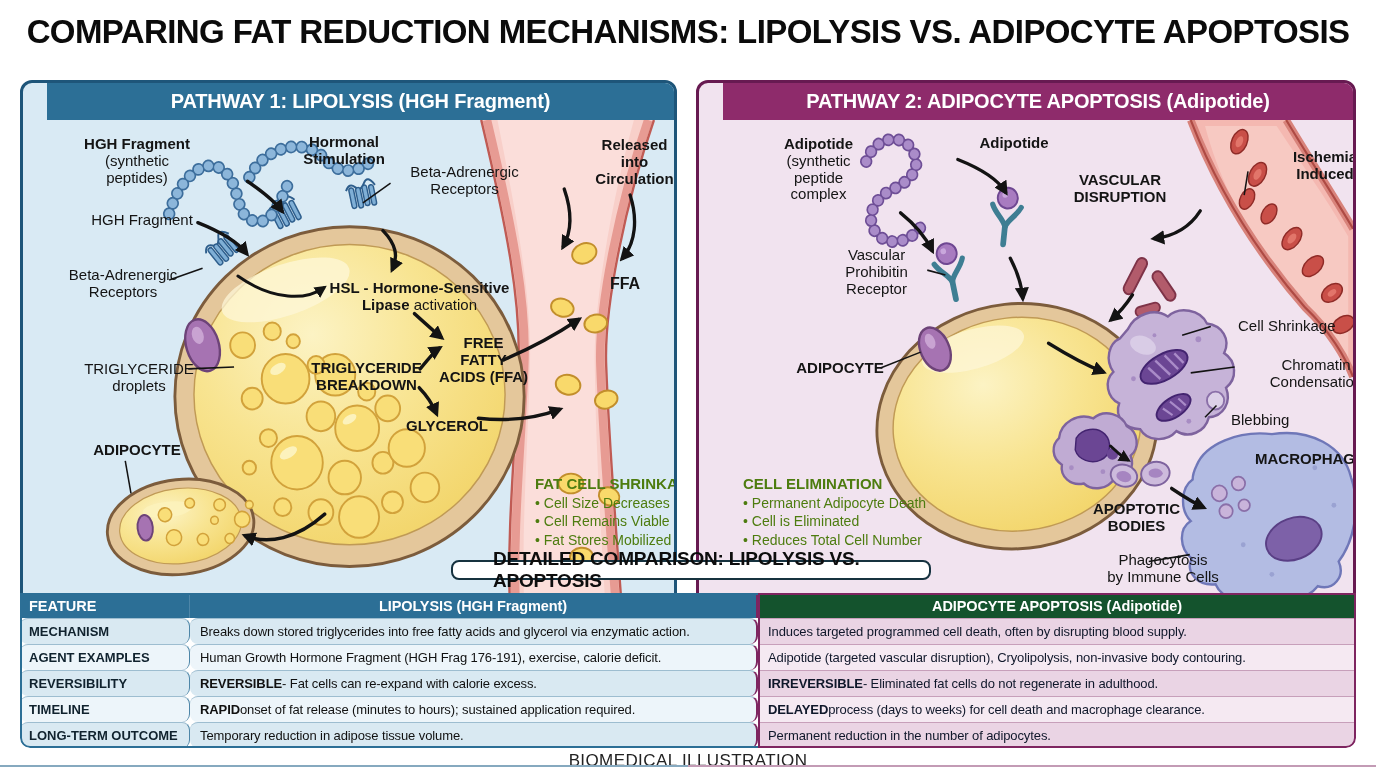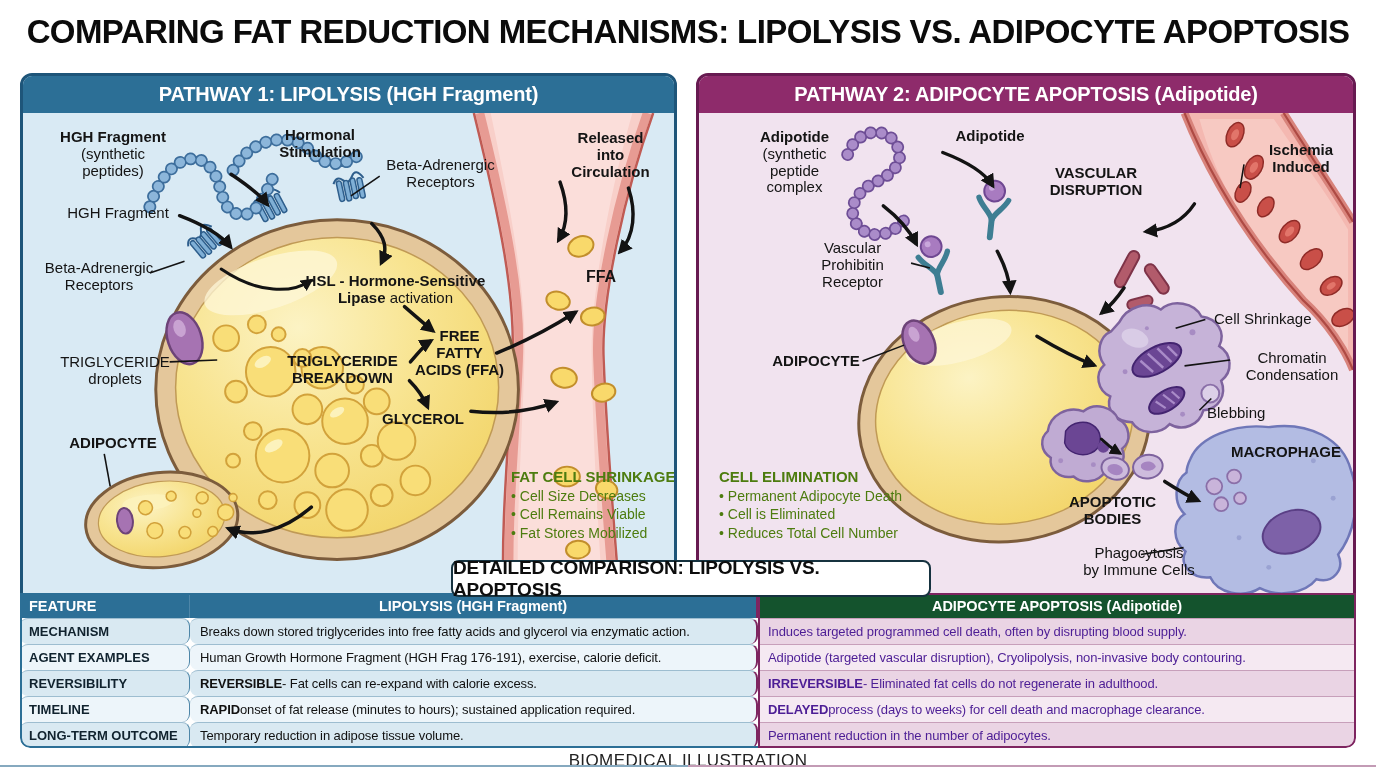--- a/index.html
+++ b/index.html
@@ -1,42 +1,42 @@
 <!DOCTYPE html>
 <html><head>
 <meta charset="utf-8">
 <style>
   html,body{margin:0;padding:0;background:#fff;font-family:"Liberation Sans",sans-serif;}
   .stage{position:relative;width:1376px;height:768px;background:#fff;overflow:hidden;}
   .title{position:absolute;left:0;top:13px;width:100%;text-align:center;font-size:33px;font-weight:bold;letter-spacing:-0.6px;color:#0b0b0b;}
-  .panel{position:absolute;top:73px;height:527px;border-radius:12px 12px 0 0;overflow:hidden;box-sizing:border-box;}
+  .panel{position:absolute;top:80px;height:527px;border-radius:12px 12px 0 0;overflow:hidden;box-sizing:border-box;padding-left:24px;}
   .p1{left:20px;width:657px;border:3px solid #1E5579;background:#D9EAF4;}
   .p2{left:696px;width:660px;border:3px solid #671A51;background:#F1E3EF;}
   .phead{height:37px;display:flex;align-items:center;justify-content:center;color:#fff;font-weight:bold;font-size:20px;letter-spacing:-0.2px;}
   .p1 .phead{background:#2C6F96;}
   .p2 .phead{background:#8E2B6B;}
   .pbody{position:relative;width:100%;height:484px;}
   .pbody > svg{position:absolute;left:0;top:0;width:100%;height:100%;}
   .lb{position:absolute;text-align:center;color:#141414;font-size:15px;line-height:1.12;white-space:pre-line;}
   .lb.b,.b{font-weight:bold;}
   .lb.norm{white-space:normal;}
   .pre{white-space:pre-line;}
   .infobox{position:absolute;text-align:left;color:#4d7c0f;}
   .infobox .ib-title{font-weight:bold;font-size:15px;margin-bottom:2px;}
   .infobox ul{margin:2px 0 0 0;padding:0;}
   .infobox li{list-style:none;font-size:14px;line-height:1.32;}
   .infobox li::before{content:"\2022  ";}
-  .banner{position:absolute;left:451px;top:560px;width:480px;height:37px;background:#fff;border:2.5px solid #16323F;border-radius:8px;display:flex;align-items:center;justify-content:center;font-weight:bold;font-size:19px;letter-spacing:-0.2px;color:#0d0d0d;z-index:6;box-sizing:border-box;}
+  .banner{position:absolute;left:451px;top:560px;width:480px;height:20px;background:#fff;border:2.5px solid #16323F;border-radius:8px;display:flex;align-items:center;justify-content:center;font-weight:bold;font-size:19px;letter-spacing:-0.2px;color:#0d0d0d;z-index:6;box-sizing:border-box;padding-left:40px;}
   .cmp{position:absolute;left:20px;top:593px;width:1336px;height:155px;border-radius:0 0 10px 10px;overflow:hidden;z-index:4;}
   .cmp .row{display:flex;height:26px;}
   .cmp .hrow{height:25px;}
   .cmp .cell{box-sizing:border-box;display:flex;align-items:center;white-space:nowrap;overflow:hidden;}
   .cf{width:170px;padding-left:9px;font-weight:bold;font-size:13px;color:#10222E;border-right:1.5px solid #4E86A8;}
   .cl{width:568px;padding-left:10px;font-size:13px;color:#111;border-right:2.5px solid #7E2560;letter-spacing:-0.1px;}
-  .ca{width:598px;padding-left:10px;font-size:13px;color:#4c1d95;letter-spacing:-0.1px;}
+  .ca{width:598px;padding-left:10px;font-size:13px;color:#0f172a;letter-spacing:-0.1px;}
   .hrow .cf,.hrow .cl{background:#2C6F96;color:#fff;font-size:14.5px;}
   .hrow .cl{justify-content:center;padding-left:0;font-weight:bold;}
   .hrow .ca{background:#14532d;color:#fff;justify-content:center;padding-left:0;font-weight:bold;font-size:14.5px;}
   .r-odd .cf,.r-odd .cl{background:#D9E9F2;}
   .r-even .cf,.r-even .cl{background:#EDF5FA;}
   .r-odd .ca{background:#EAD4E4;}
   .r-even .ca{background:#F5E9F2;align-items:center;}
   .drow .cf,.drow .cl{border-top:1px solid #9DBDD0;border-radius:8px;}
   .drow .ca{border-top:1px solid #C79FBA;}
   .tb-left{position:absolute;left:0;top:0;width:740px;height:155px;border:2px solid #2C6F96;border-radius:0 0 0 10px;box-sizing:border-box;pointer-events:none;z-index:5;}

